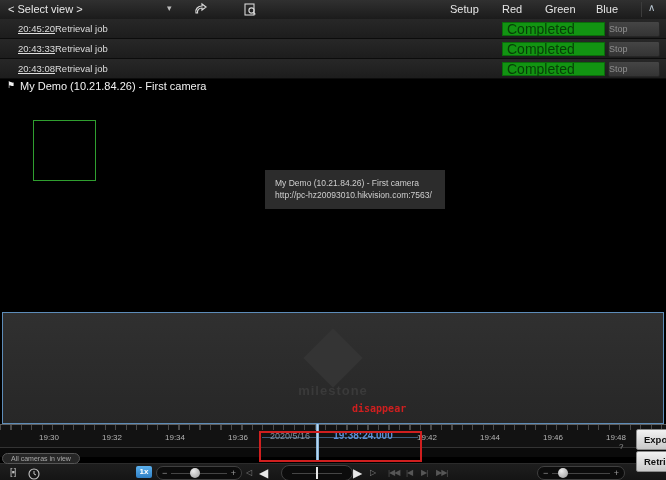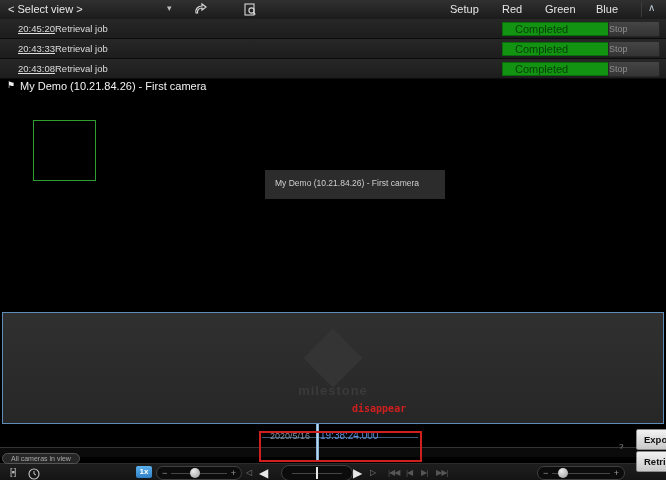--- a/index.html
+++ b/index.html
@@ -16,22 +16,22 @@
   .tb-menu{position:absolute;top:3px;font-size:11px;color:#e6e6e6;cursor:default;}
   .tb-divider{position:absolute;left:641px;top:2px;width:1px;height:15px;background:#3c3c3c;}
   .tb-collapse{position:absolute;left:648px;top:2px;font-size:10px;color:#b9c6d2;}
   
   #jobs{position:absolute;left:0;top:19px;width:666px;height:60px;background:#0c0c0c;}
   .jobrow{position:relative;height:19px;margin-bottom:1px;
     background:linear-gradient(#272727,#1d1d1d);}
   .job-time{position:absolute;left:18px;top:4px;font-size:9.5px;color:#dcdcdc;text-decoration:underline;}
   .job-name{position:absolute;left:55px;top:4px;font-size:9.5px;color:#dcdcdc;}
   .job-status{position:absolute;left:502px;top:3px;width:97px;height:12px;
-    background:#129412;border:1px solid #0b6b0b;font-size:11px;color:#073f07;
-    line-height:12px;padding-left:12px;}
+    background:#129412;border:1px solid #0b6b0b;font-size:14px;color:#073f07;
+    line-height:12px;padding-left:4px;}
   .job-stop{position:absolute;left:608px;top:2px;width:50px;height:14px;
     background:linear-gradient(#454545,#343434);border:1px solid #262626;border-radius:2px;
     font-size:9px;color:#8f8f8f;line-height:14px;}
   
   #camera{position:absolute;left:0;top:79px;width:666px;height:232px;background:#000;}
   .cam-flag{position:absolute;left:7px;top:1px;font-size:9px;color:#f0f0f0;}
   .cam-title{position:absolute;left:20px;top:1px;font-size:11px;color:#f2f2f2;}
   .motion-box{position:absolute;left:33px;top:41px;width:61px;height:59px;
     border:1px solid #2f9e2f;}
   .tooltip{position:absolute;left:265px;top:91px;width:162px;
@@ -49,22 +49,22 @@
     font-size:10px;font-weight:bold;letter-spacing:0px;z-index:30;}
   
   #ruler{position:absolute;left:0;top:424px;width:666px;height:23px;background:#121212;
     border-top:1px solid #5f5f5f;}
   #ruler .tickmarks{position:absolute;left:0;top:0;width:666px;height:5px;
     background:repeating-linear-gradient(90deg,#4a4a4a 0 1px,transparent 1px 10.5px);}
   .tick{position:absolute;top:8px;width:40px;text-align:center;font-size:8px;color:#b4b4b4;}
   .ind-line{position:absolute;left:262px;top:437px;width:156px;height:1px;background:#3d5a78;z-index:6;}
   .tl-date{position:absolute;left:255px;top:431px;width:70px;text-align:center;
     font-size:9px;color:#87929f;z-index:7;}
-  .tl-time{position:absolute;left:320px;top:430px;width:86px;
-    font-size:10px;font-weight:normal;color:#5b8fd6;z-index:7;}
+  .tl-time{position:absolute;left:320px;top:430px;width:86px;text-align:center;
+    font-size:10px;font-weight:bold;color:#5b8fd6;z-index:7;}
   .playhead{position:absolute;left:316px;top:424px;width:3px;height:38px;
     background:linear-gradient(90deg,#6f9ec7,#b8d7ef,#6f9ec7);z-index:8;}
   .red-rect{position:absolute;left:259px;top:431px;width:159px;height:27px;
     border:2px solid #d01f1f;z-index:25;}
   
   #trackrow{position:absolute;left:0;top:447px;width:666px;height:9px;background:#0b0b0b;
     border-top:1px solid #333;}
   .track-pill{position:absolute;left:2px;top:453px;padding:0 8px;height:9px;line-height:9px;
     background:#262626;border:1px solid #555;border-radius:6px;font-size:7px;color:#a8a8a8;z-index:9;}
   .help-q{position:absolute;left:619px;top:442px;font-size:8px;color:#9a9a9a;z-index:9;}
@@ -149,31 +149,43 @@
       <span class="job-stop">Stop</span>
     </div>
   </div>
 
   <div id="camera">
     <span class="cam-flag">⚑</span>
     <span class="cam-title">My Demo (10.21.84.26) - First camera</span>
     <div class="motion-box"></div>
     <div class="tooltip">
       <div class="tt-cam">My Demo (10.21.84.26) - First camera</div>
+      <div class="tt-url">http://pc-hz20093010.hikvision.com:7563/</div>
     </div>
   </div>
 
   <div id="tl-panel">
     <div class="wm">
       <div class="wm-diamond"></div>
       <div class="wm-text">milestone</div>
     </div>
   </div>
   <span class="annotation" style="color:#d01f1f;">disappear</span>
 
+  <div id="ruler">
+    <div class="tickmarks"></div>
+    <span class="tick" style="left:29px;">19:30</span>
+    <span class="tick" style="left:92px;">19:32</span>
+    <span class="tick" style="left:155px;">19:34</span>
+    <span class="tick" style="left:218px;">19:36</span>
+    <span class="tick" style="left:407px;">19:42</span>
+    <span class="tick" style="left:470px;">19:44</span>
+    <span class="tick" style="left:533px;">19:46</span>
+    <span class="tick" style="left:596px;">19:48</span>
+  </div>
   <div class="ind-line"></div>
   <span class="tl-date">2020/5/16</span>
   <span class="tl-time">19:38:24.000</span>
   <div class="playhead"></div>
   <div class="red-rect"></div>
 
   <div id="trackrow"></div>
   <span class="track-pill">All cameras in view</span>
   <span class="help-q">?</span>
 

